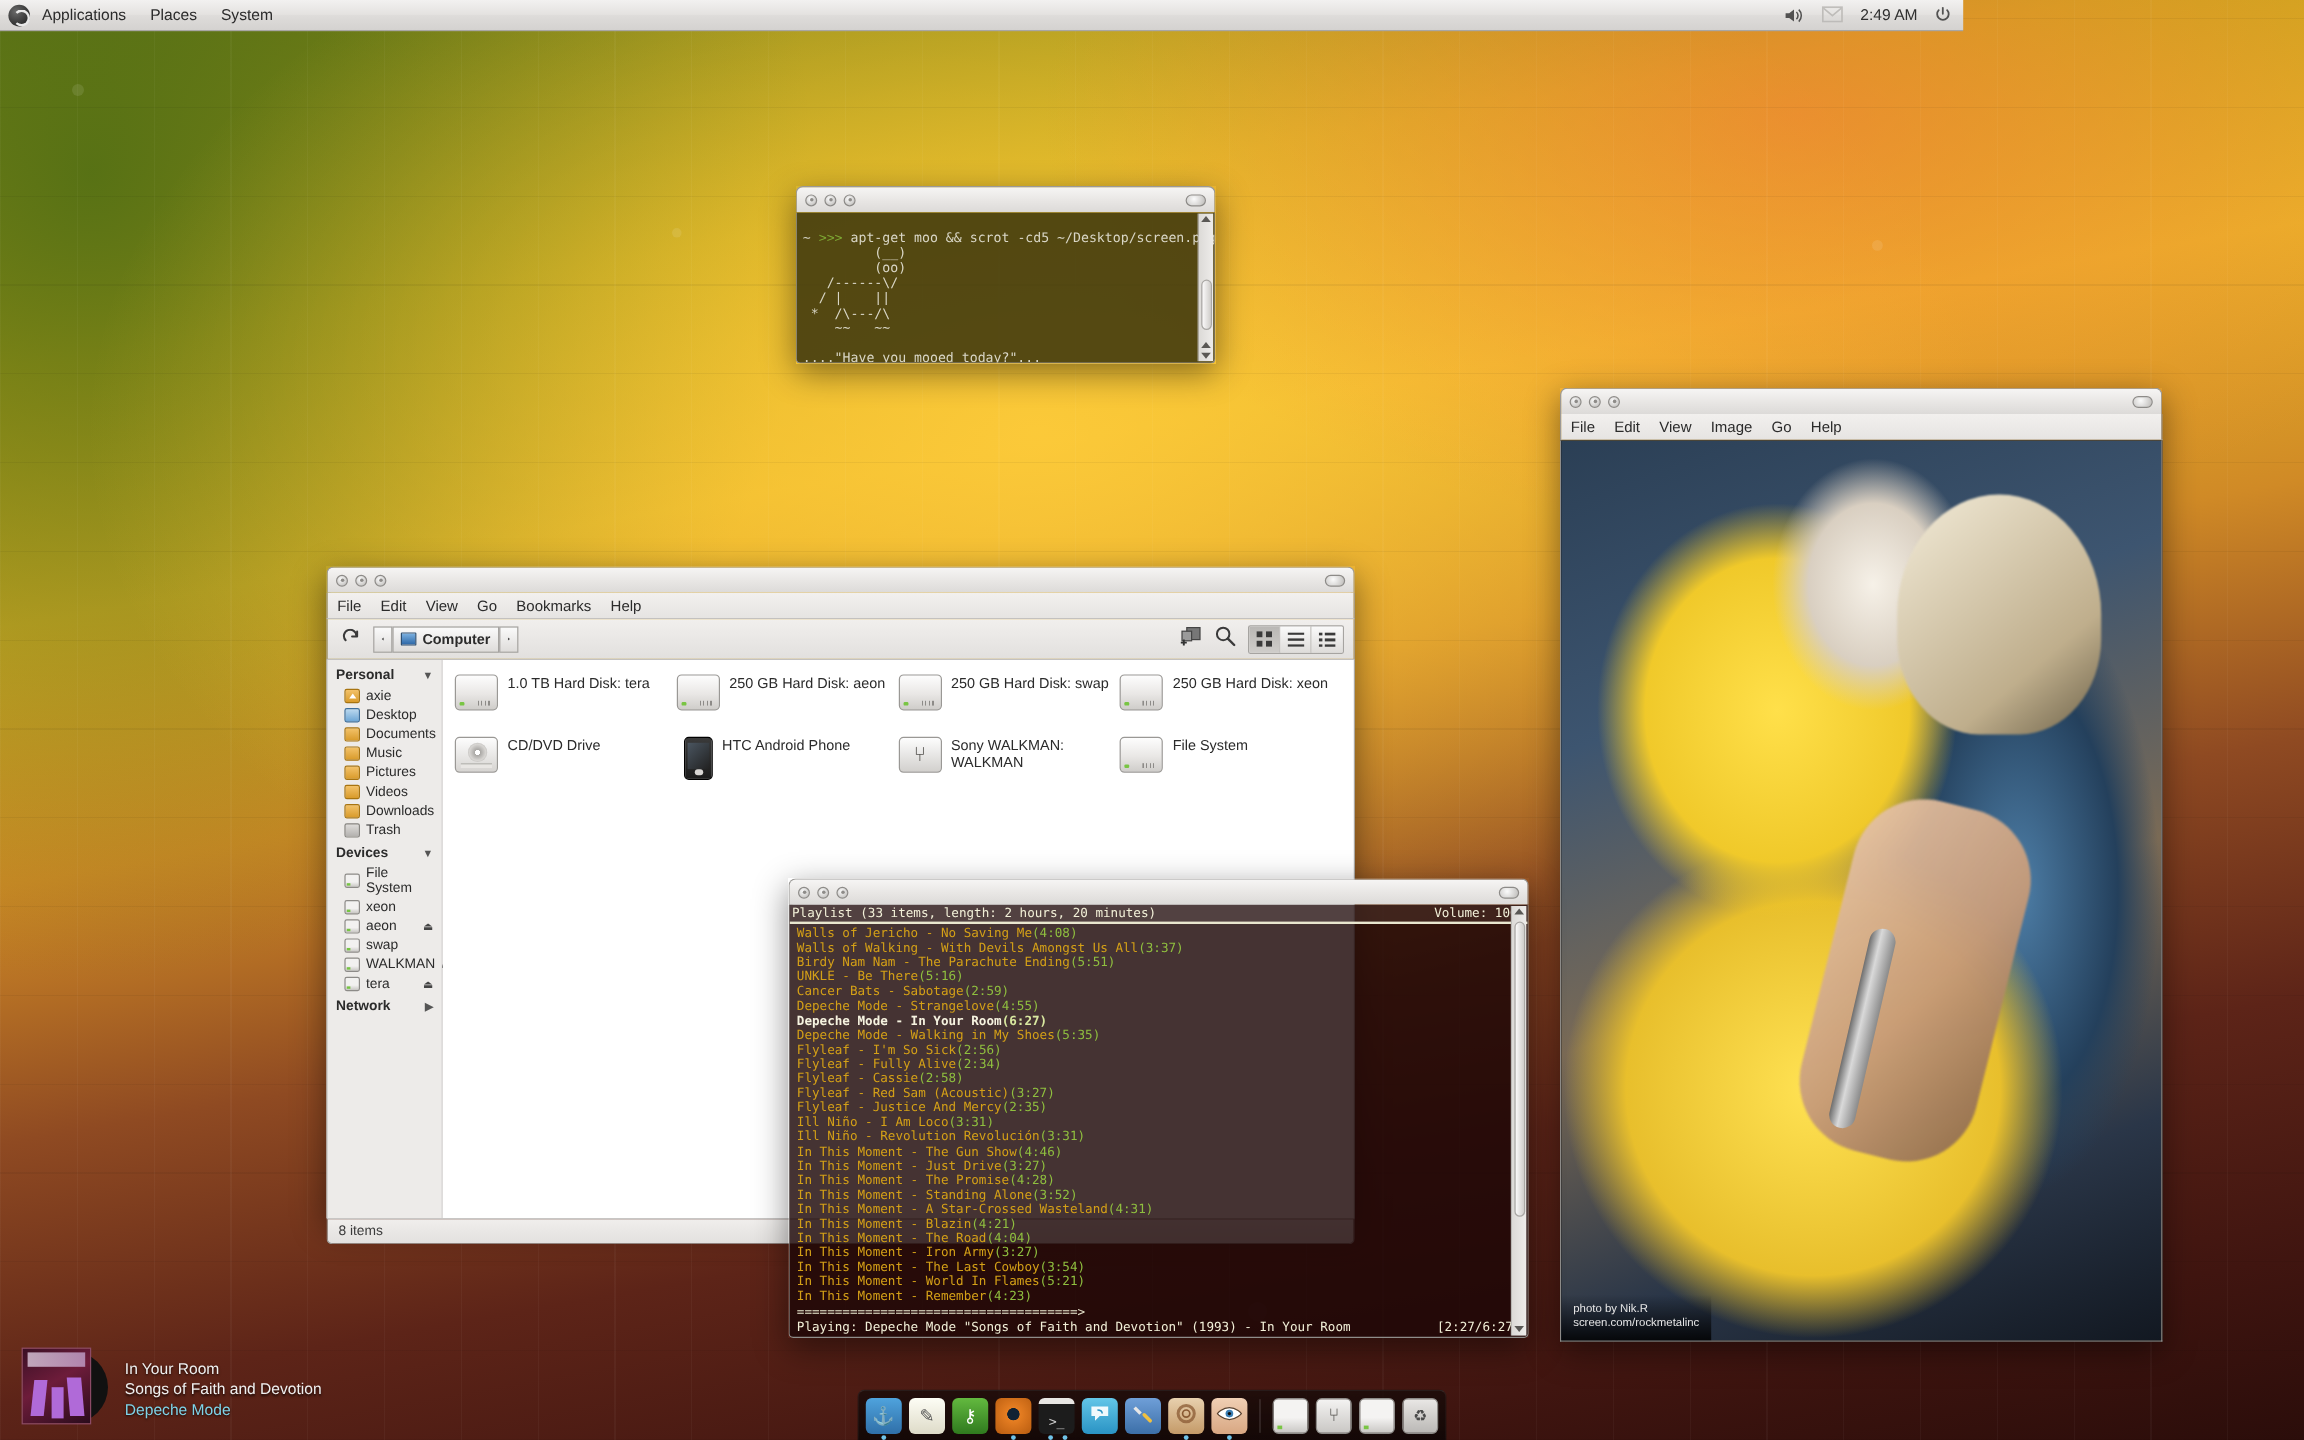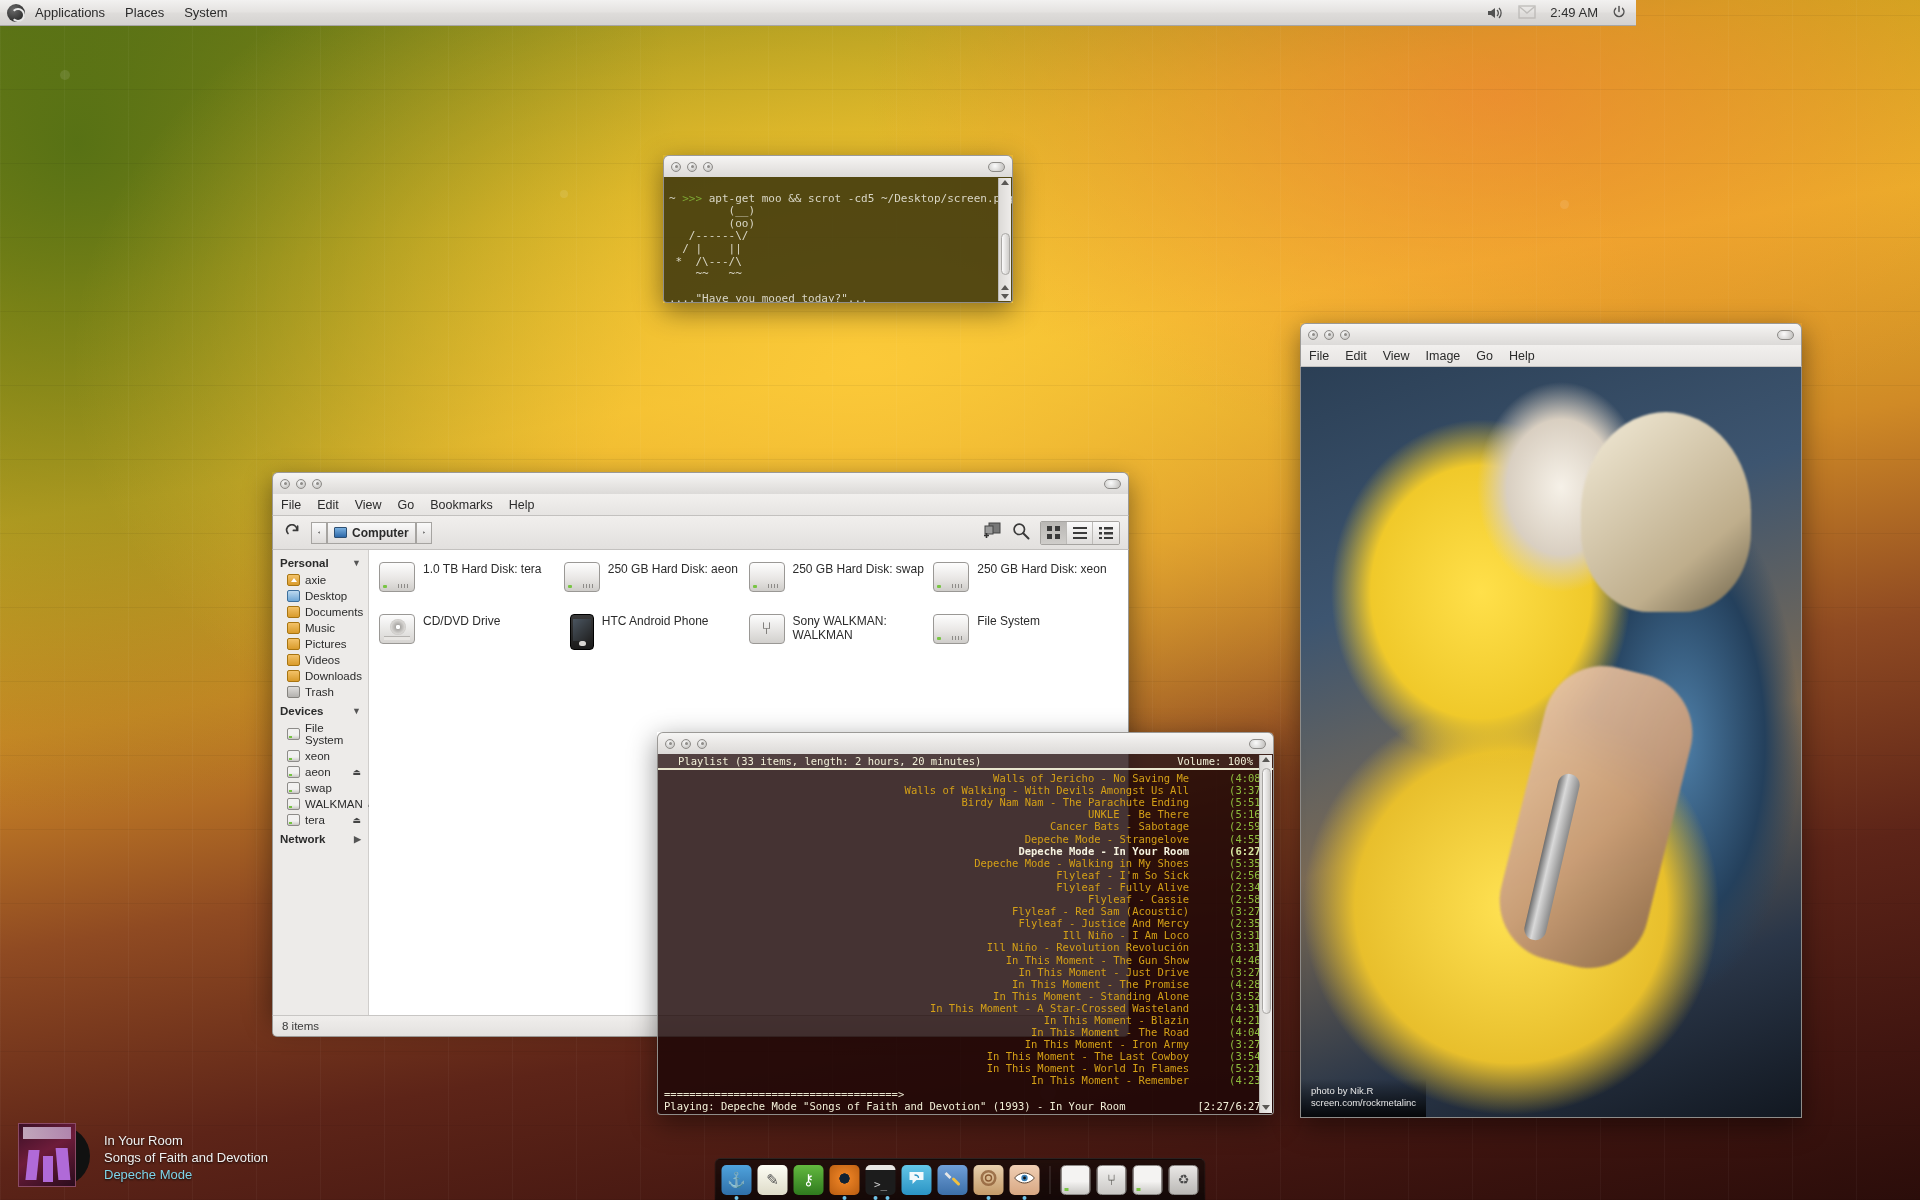--- a/index.html
+++ b/index.html
@@ -165,23 +165,23 @@
   
   #music { left: 657px; top: 732px; width: 617px; height: 383px; }
   #music .mp-body {
     height: 361px; border:1px solid #8f8d8a; border-top:none;
     background: rgba(28,6,6,0.82);
     font-family: "DejaVu Sans Mono", monospace; font-size: 10.5px; line-height: 12.1px;
     position: relative; overflow: hidden;
     border-bottom-left-radius:4px; border-bottom-right-radius:4px;
   }
   .mp-head { display:flex; justify-content:space-between; color:#f2f0d8; background: rgba(255,255,255,0.07);
-    padding: 1px 20px; border-bottom: 2px solid #e9e7cf; }
+    padding: 1px 2px; border-bottom: 2px solid #e9e7cf; }
   .mp-list { padding: 2px 6px 0 6px; }
-  .mp-row { display:flex; justify-content:flex-end; color:#d4a017;gap:40px; }
+  .mp-row { display:flex; justify-content:flex-start; color:#d4a017; }
   .mp-row.now { color:#f6f3e0; font-weight:bold; }
   .mp-row .dur { color:#8fbf3f; }
   .mp-row.now .dur { color:#d8e8a0; }
   .mp-foot { position:absolute; left:0; right:0; bottom:0; padding: 0 6px 2px 6px; }
   .mp-bar { color:#e9e7cf; letter-spacing: 0px; white-space:nowrap; overflow:hidden; }
   .mp-playing { display:flex; justify-content:space-between; color:#f2f0d8; }
 
   
   #viewer { left: 1300px; top: 323px; width: 502px; height: 795px; }
   #viewer .iv-canvas { height: 751px; border:1px solid #8f8d8a; border-top:none; overflow:hidden;

